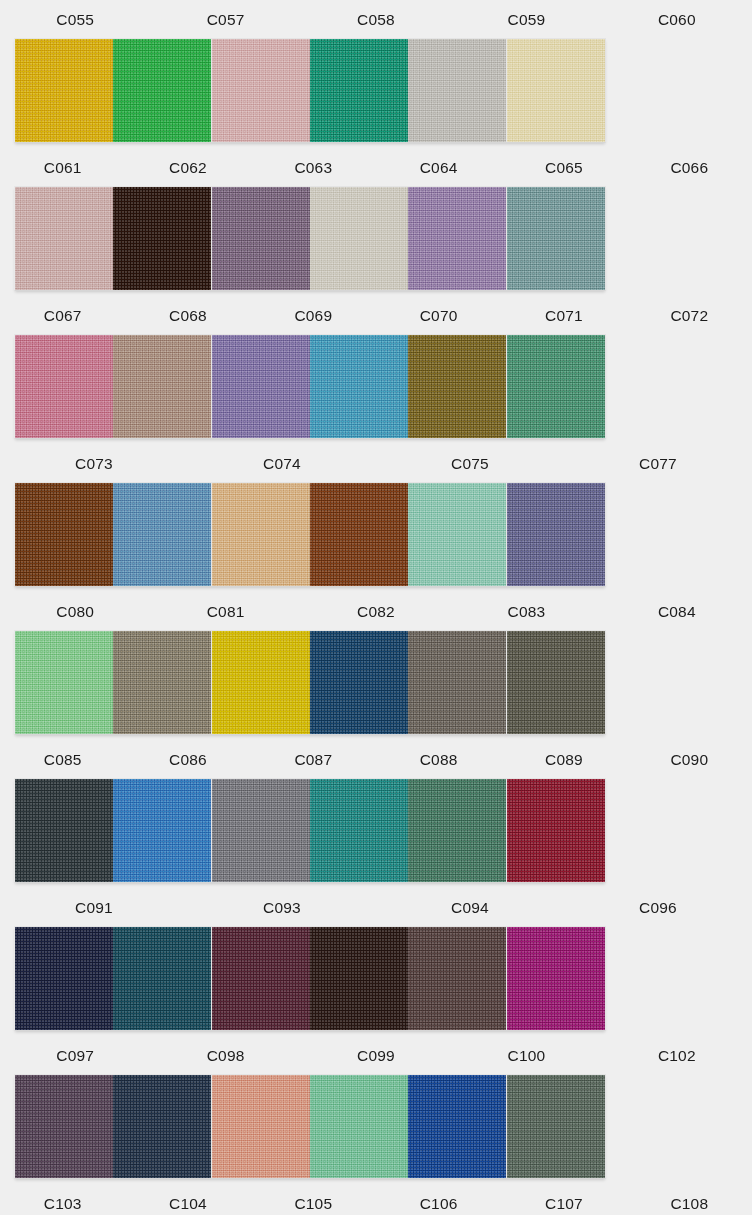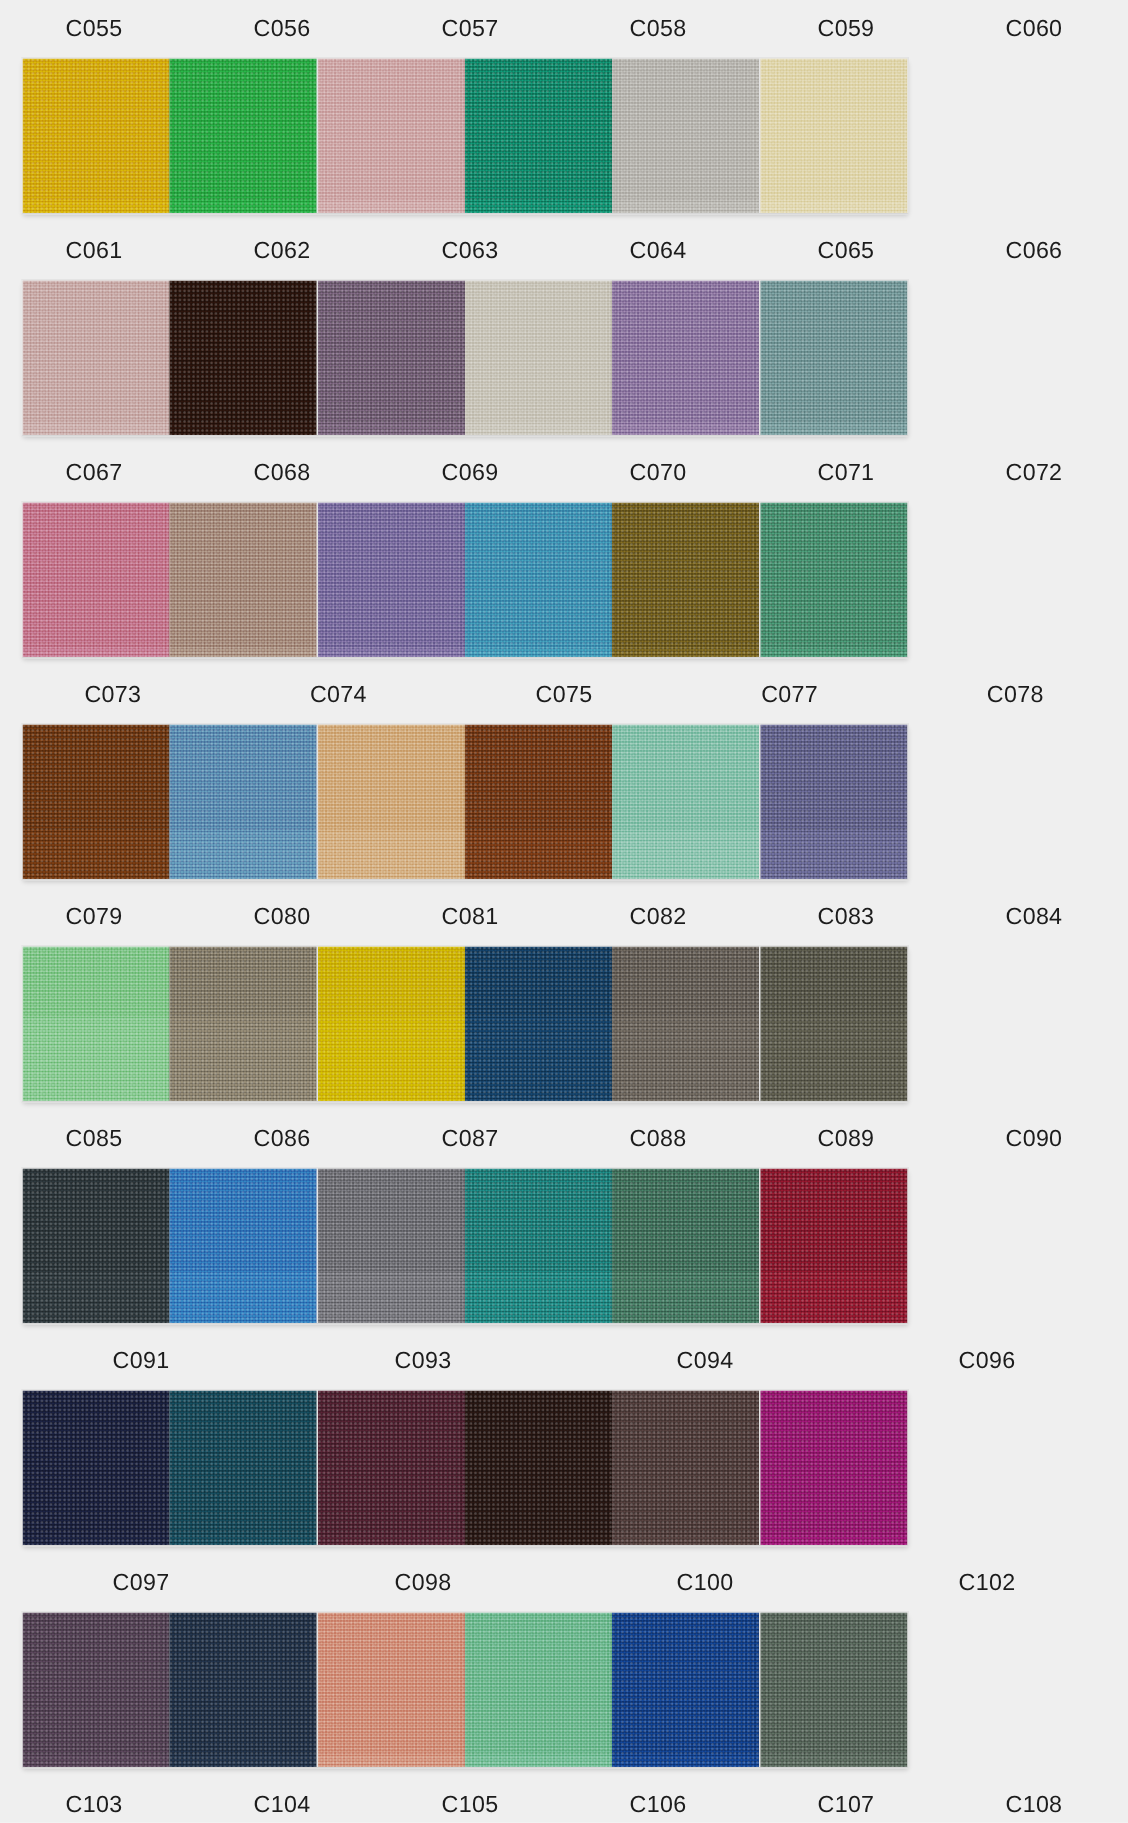--- a/index.html
+++ b/index.html
@@ -90,21 +90,20 @@
     pointer-events:none;
   }
 </style>
 </head>
 <body>
 
 <div id="sheet">
     <div class="row">
       <div class="labels">
         <div class="label">C055</div>
-        <div class="label">C056</div>
         <div class="label">C057</div>
         <div class="label">C058</div>
         <div class="label">C059</div>
         <div class="label">C060</div>
       </div>
       <div class="shelf">
         <div class="cell">
           <div class="swatch" title="golden-yellow" style="background-color: rgb(207, 164, 7);"></div>
         </div>
         <div class="cell">
@@ -183,21 +182,20 @@
           <div class="swatch" title="forest-jade" style="background-color: rgb(63, 133, 102);"></div>
         </div>
       </div>
     </div>
     <div class="row">
       <div class="labels">
         <div class="label">C073</div>
         <div class="label">C074</div>
         <div class="label">C075</div>
         <div class="label">C077</div>
-        <div class="label">C078</div>
       </div>
       <div class="shelf">
         <div class="cell">
           <div class="swatch" title="dark-chocolate" style="background-color: rgb(99, 48, 13);"></div>
         </div>
         <div class="cell">
           <div class="swatch" title="denim-blue" style="background-color: rgb(84, 132, 171);"></div>
         </div>
         <div class="cell">
           <div class="swatch" title="camel-tan" style="background-color: rgb(208, 168, 120);"></div>
@@ -208,21 +206,20 @@
         <div class="cell">
           <div class="swatch" title="seafoam-green" style="background-color: rgb(130, 191, 168);"></div>
         </div>
         <div class="cell">
           <div class="swatch" title="indigo-grey" style="background-color: rgb(90, 90, 130);"></div>
         </div>
       </div>
     </div>
     <div class="row">
       <div class="labels">
-        <div class="label">C079</div>
         <div class="label">C080</div>
         <div class="label">C081</div>
         <div class="label">C082</div>
         <div class="label">C083</div>
         <div class="label">C084</div>
       </div>
       <div class="shelf">
         <div class="cell">
           <div class="swatch" title="light-green" style="background-color: rgb(120, 193, 129);"></div>
         </div>
@@ -298,20 +295,21 @@
         </div>
         <div class="cell">
           <div class="swatch" title="magenta-purple" style="background-color: rgb(140, 18, 102);"></div>
         </div>
       </div>
     </div>
     <div class="row">
       <div class="labels">
         <div class="label">C097</div>
         <div class="label">C098</div>
+        <div class="label">C099</div>
         <div class="label">C100</div>
         <div class="label">C102</div>
       </div>
       <div class="shelf">
         <div class="cell">
           <div class="swatch" title="aubergine-grey" style="background-color: rgb(75, 58, 76);"></div>
         </div>
         <div class="cell">
           <div class="swatch" title="dark-navy" style="background-color: rgb(28, 43, 63);"></div>
         </div>

